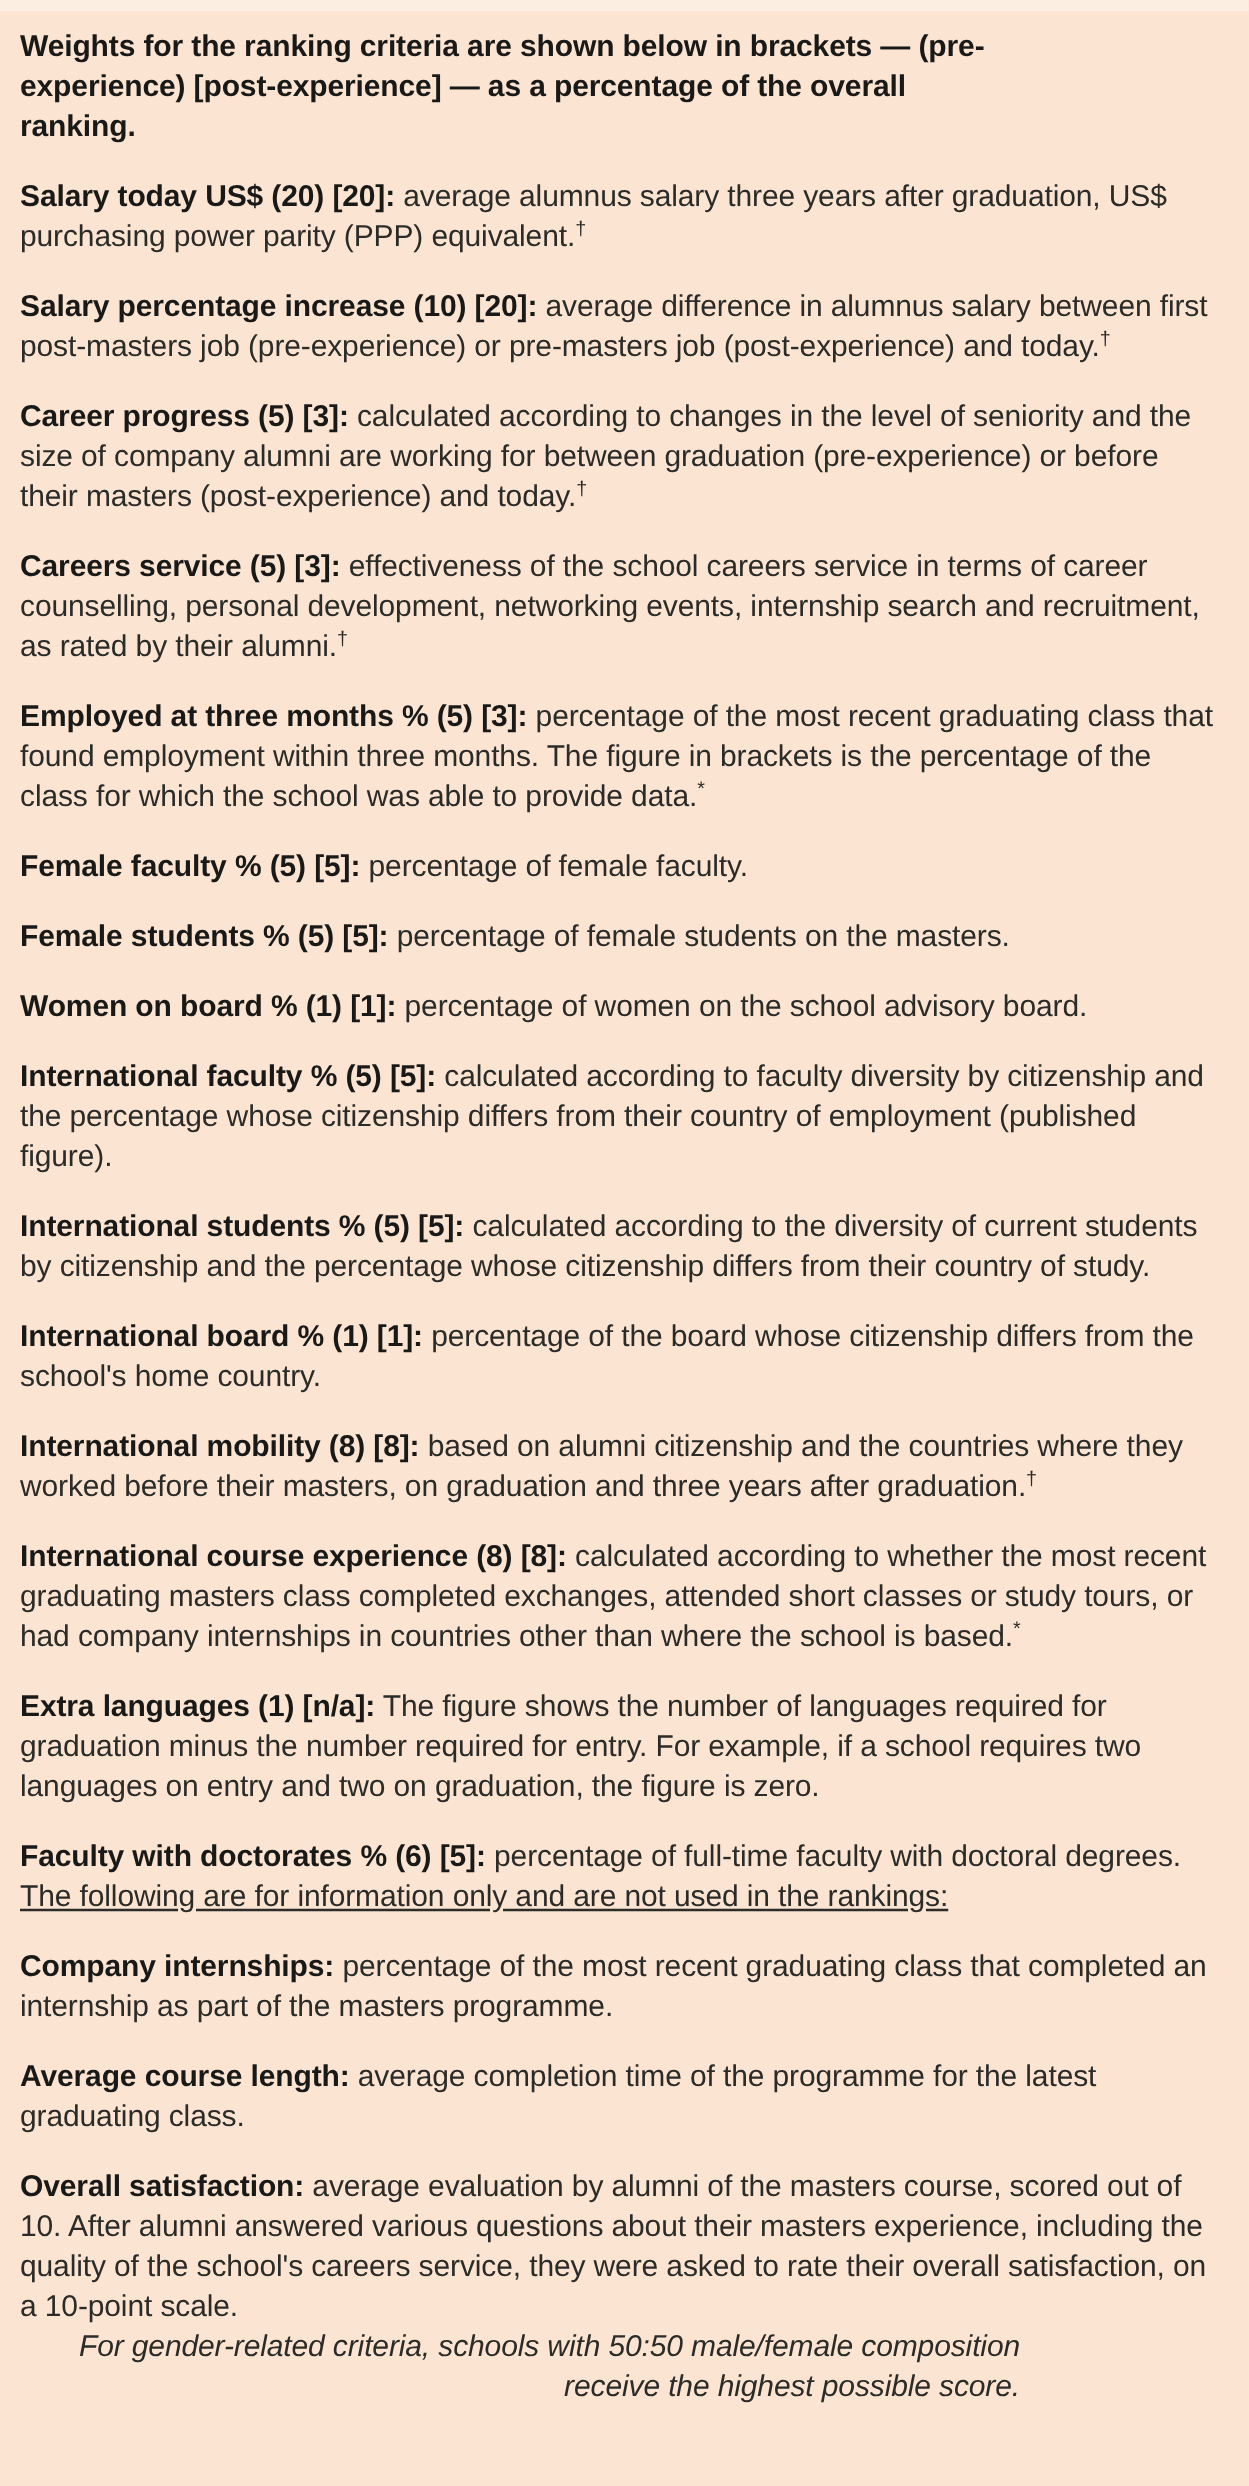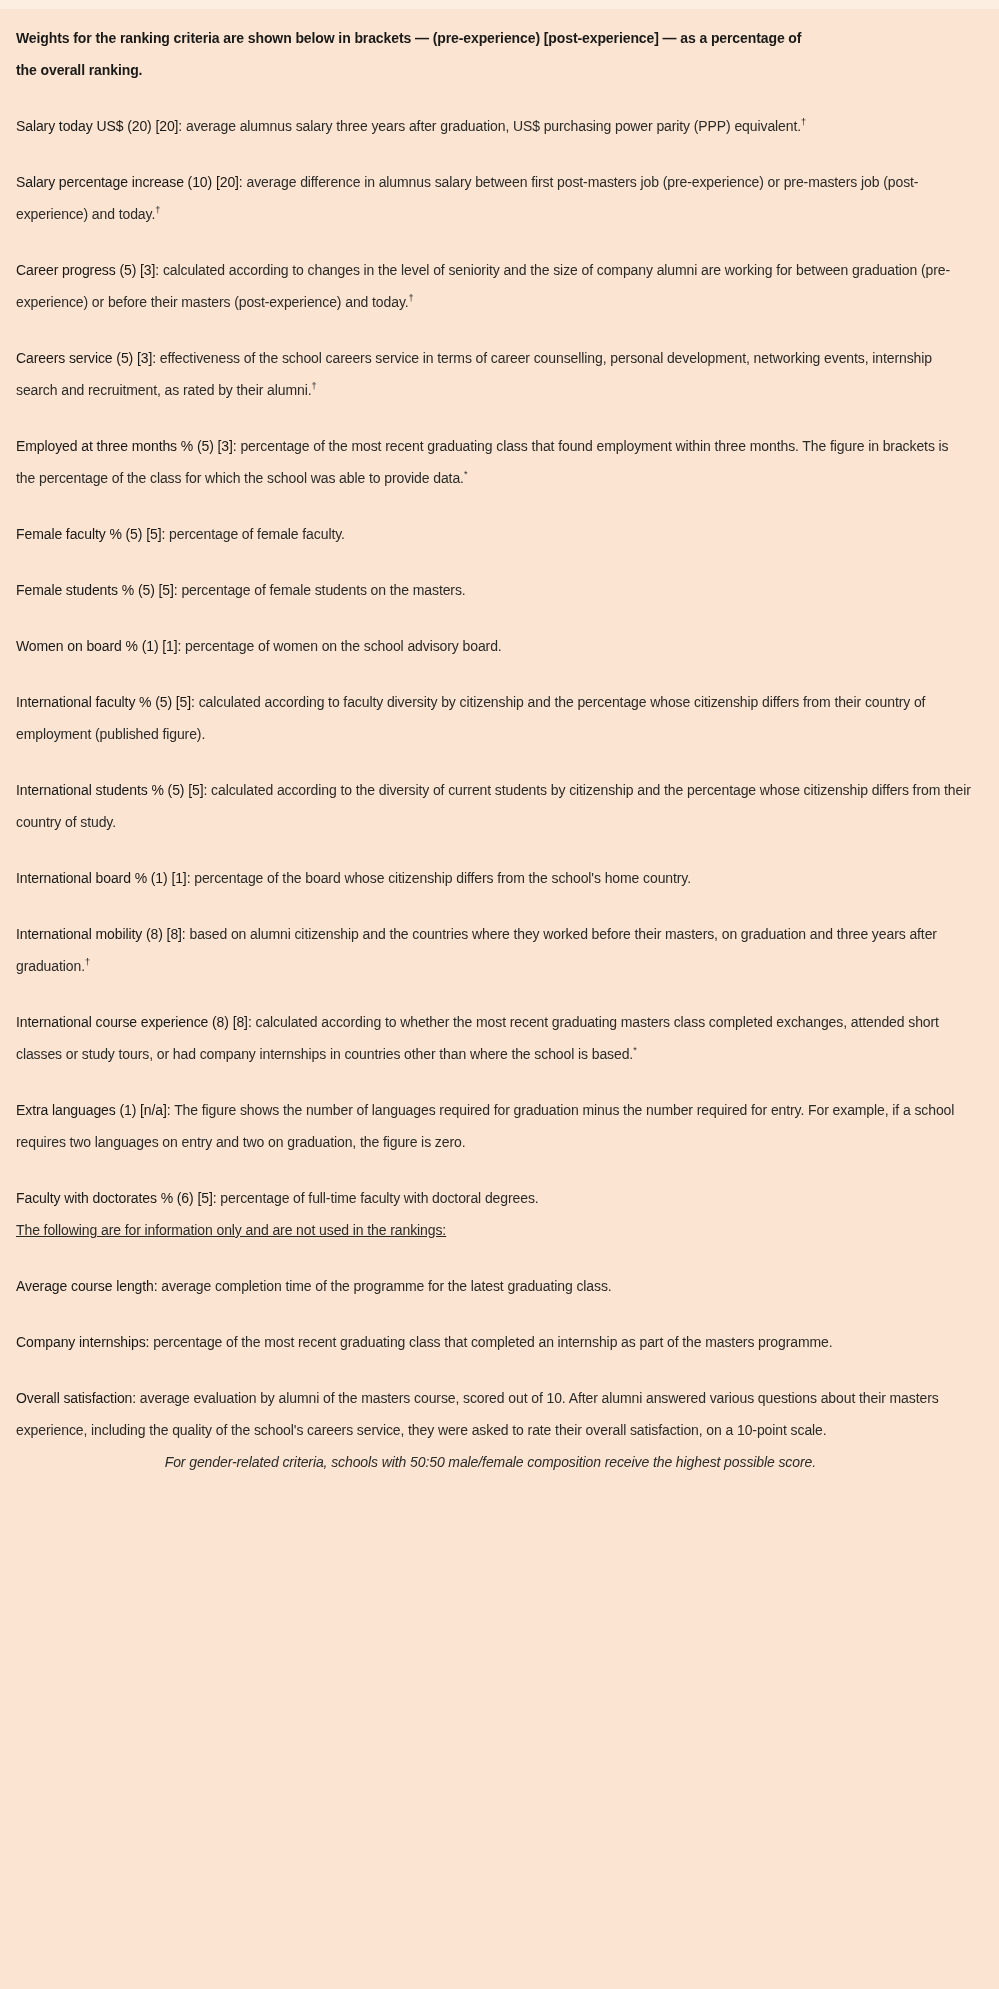--- a/index.html
+++ b/index.html
@@ -25,28 +25,28 @@
   #methodology-panel::before {
     content: "";
     position: absolute;
     top: 0; left: 0; right: 0;
     height: 9px;
     background: #fdeee2;
     pointer-events: none;
   }
   .para {
     margin: 0 0 24px 0;
-    font-size: 14px;
+    font-size: 24px;
     line-height: 32px;
     color: #2b2b28;
     letter-spacing: -0.1px;
     max-width: 958px;
   }
   .para .term {
-    font-weight: 400;
+    font-weight: 700;
     color: #191917;
   }
   .para.lead {
     font-weight: 700;
     color: #191917;
     max-width: 800px;
   }
   .para.plain {
     color: #2b2b28;
     text-decoration: underline;
@@ -93,21 +93,21 @@
       <p class="para"><span class="term">International board % (1) [1]:</span><span> percentage of the board whose citizenship differs from the school's home country.</span></p>
       <p class="para"><span class="term">International mobility (8) [8]:</span><span> based on alumni citizenship and the countries where they worked before their masters, on graduation and three years after graduation.</span><sup>†</sup></p>
       <p class="para"><span class="term">International course experience (8) [8]:</span><span> calculated according to whether the most recent graduating masters class completed exchanges, attended short classes or study tours, or had company internships in countries other than where the school is based.</span><sup>*</sup></p>
       <p class="para"><span class="term">Extra languages (1) [n/a]:</span><span> The figure shows the number of languages required for graduation minus the number required for entry. For example, if a school requires two languages on entry and two on graduation, the figure is zero.</span></p>
       <p class="para"><span class="term">Faculty with doctorates % (6) [5]:</span><span> percentage of full-time faculty with doctoral degrees.</span></p>
     </div>
 
   <p class="para plain">The following are for information only and are not used in the rankings:</p>
 
   <div id="info-only-list">
+      <p class="para"><span class="term">Company internships:</span><span> percentage of the most recent graduating class that completed an internship as part of the masters programme.</span></p>
       <p class="para"><span class="term">Average course length:</span><span> average completion time of the programme for the latest graduating class.</span></p>
-      <p class="para"><span class="term">Company internships:</span><span> percentage of the most recent graduating class that completed an internship as part of the masters programme.</span></p>
       <p class="para"><span class="term">Overall satisfaction:</span><span> average evaluation by alumni of the masters course, scored out of 10. After alumni answered various questions about their masters experience, including the quality of the school's careers service, they were asked to rate their overall satisfaction, on a 10-point scale.</span></p>
     </div>
 
   <p class="para note">For gender-related criteria, schools with 50:50 male/female composition receive the highest possible score.</p>
 
 
 </div>
 
 </body></html>

